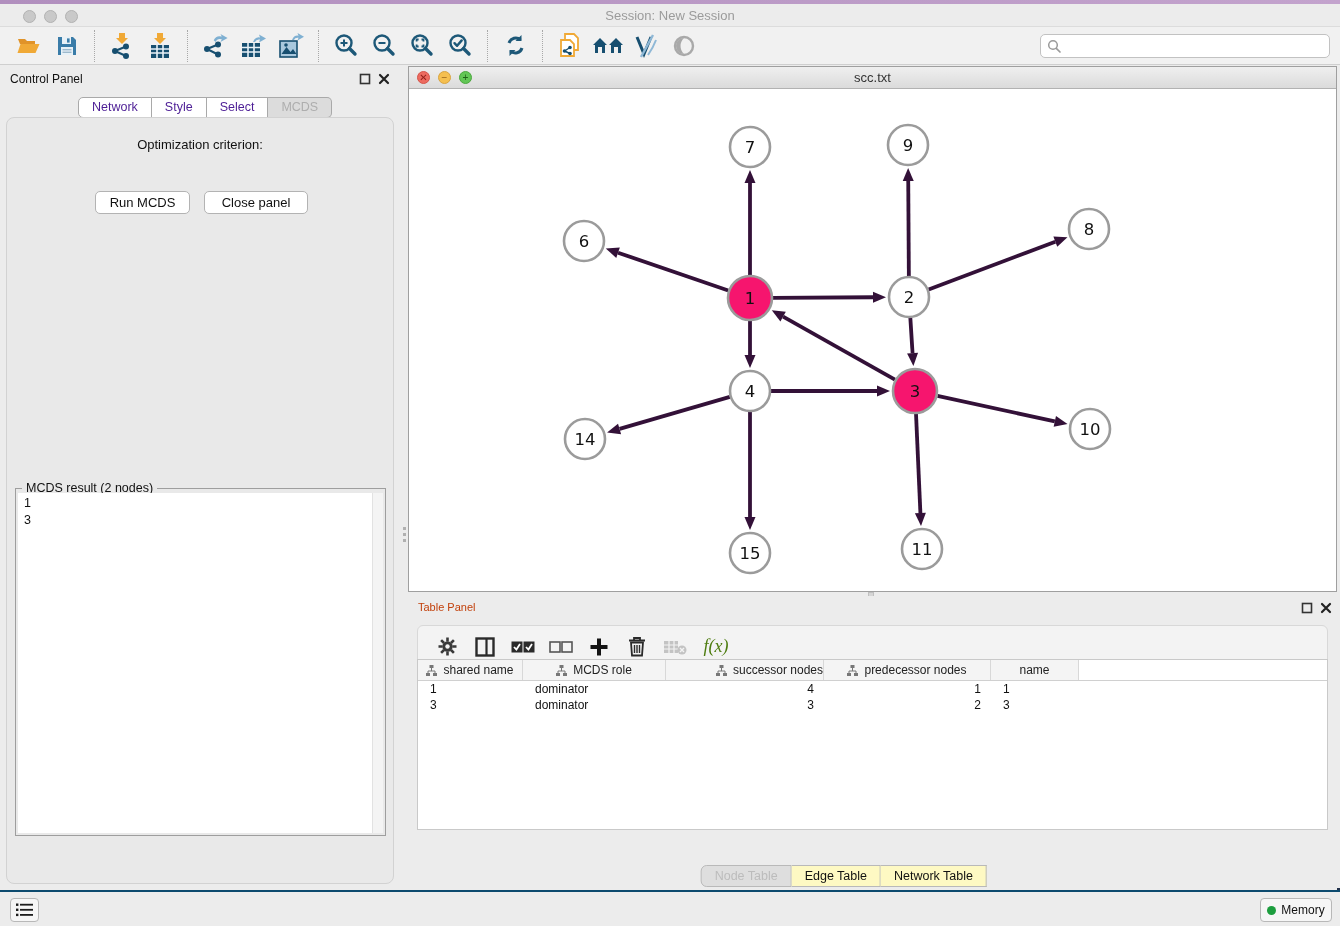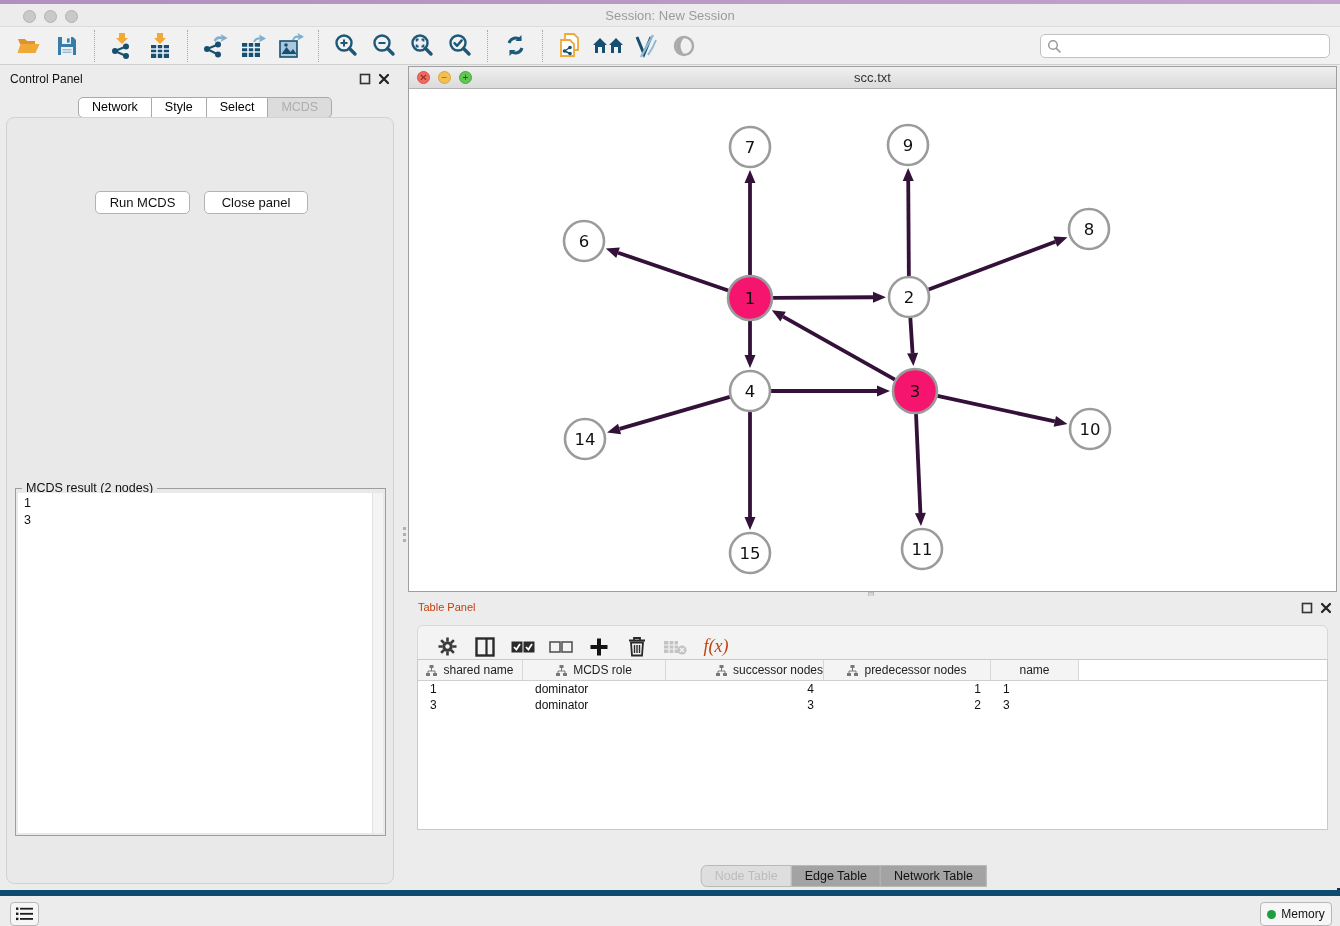--- a/index.html
+++ b/index.html
@@ -20,21 +20,21 @@
   .tb-btn { display:flex; align-items:center; justify-content:center; width:32px; height:32px; margin:0 3px; cursor:pointer; }
   .tb-sep { width:1px; height:32px; border-left:1px dotted #a8a8a8; margin:0 8px; }
   #search-wrap { position:absolute; right:10px; top:7px; width:290px; height:24px; background:#fff; border:1px solid #c2c2c2; border-radius:5px; display:flex; align-items:center; padding-left:6px; }
   #search-input { border:none; outline:none; flex:1; height:20px; font-size:12px; background:transparent; }
 
   
   #control-panel { position:absolute; left:0; top:65px; width:401px; height:825px; background:#ececec; }
   #cp-header { position:absolute; left:10px; top:7px; font-size:12px; color:#111; }
   .panel-ctl { position:absolute; top:8px; width:12px; height:12px; cursor:pointer; }
   #cp-tabs { position:absolute; left:78px; top:32px; display:flex; }
-  .cp-tab { height:21px; line-height:19px; padding:0 13px; font-size:12.5px; background:#fff; border:1px solid #a9a9a9; border-left:none; color:#000000; cursor:pointer; }
+  .cp-tab { height:21px; line-height:19px; padding:0 13px; font-size:12.5px; background:#fff; border:1px solid #a9a9a9; border-left:none; color:#4c1d95; cursor:pointer; }
   .cp-tab:first-child { border-left:1px solid #a9a9a9; border-radius:5px 0 0 5px; }
   .cp-tab:last-child { border-radius:0 5px 5px 0; }
   .cp-tab.active { background:#dcdcdc; color:#aeaeae; }
   #cp-content { position:absolute; left:6px; top:52px; width:388px; height:767px; background:#e9e9e9; border:1px solid #d2d2d2; border-radius:8px; }
   #opt-label { position:absolute; left:0; right:0; top:19px; text-align:center; font-size:13px; color:#111; }
   #criterion-select { position:absolute; left:38px; top:40px; width:311px; height:23px; background:#fff; border:1px solid #b3b3b3; border-radius:5px; font-size:13px; line-height:21px; padding-left:9px; color:#111; cursor:pointer; }
   #criterion-stepper { position:absolute; right:6px; top:3px; }
   .cp-btn { position:absolute; top:73px; height:23px; background:#fff; border:1px solid #b3b3b3; border-radius:5px; font-size:13px; text-align:center; line-height:21px; color:#111; cursor:pointer; }
   #run-btn { left:88px; width:95px; }
   #close-btn { left:197px; width:104px; }
@@ -57,35 +57,35 @@
   #net-title { position:absolute; left:0; right:0; top:0; text-align:center; font-size:13px; line-height:22px; color:#333; }
   #net-canvas { position:absolute; left:0; top:23px; width:927px; height:501px; }
   #h-splitter-handle { position:absolute; left:868px; top:592px; width:6px; height:5px; background:#d6d6d6; border:1px solid #c0c0c0; }
 
   
   #table-panel { position:absolute; left:408px; top:596px; width:932px; height:292px; background:#ececec; }
   #tp-header { position:absolute; left:10px; top:5px; font-size:11px; color:#c2410c; }
   #tp-toolbar { position:absolute; left:9px; top:29px; width:911px; height:43px; background:#f3f3f3; border:1px solid #d8d8d8; border-radius:6px 6px 0 0; display:flex; align-items:center; padding-left:10px; }
   .tp-btn { display:flex; align-items:center; justify-content:center; width:30px; height:30px; margin:0 4px; cursor:pointer; }
   .tp-btn.disabled { cursor:default; }
-  #fx-label { font-family:"Liberation Serif","DejaVu Serif",serif; font-style:italic; font-size:18px; color:#c2410c; margin-left:6px; }
+  #fx-label { font-family:"Liberation Serif","DejaVu Serif",serif; font-style:italic; font-size:18px; color:#4d7c0f; margin-left:6px; }
   #tp-table { position:absolute; left:9px; top:63px; width:911px; height:171px; background:#fff; border:1px solid #c9c9c9; overflow:hidden; }
   #tp-thead { display:flex; height:21px; border-bottom:1px solid #d0d0d0; }
   .th-cell { display:flex; align-items:center; justify-content:center; gap:6px; background:#f4f4f4; border-right:1px solid #d8d8d8; font-size:12px; color:#222; }
   .tr-row { display:flex; height:16px; }
   .td-cell { font-size:12px; color:#111; line-height:16px; padding:0 10px 0 12px; overflow:hidden; }
   .td-cell.num { text-align:right; padding:0 10px; }
   #tp-tabs { position:absolute; left:50%; transform:translateX(-50%); top:269px; display:flex; }
-  .tp-tab { height:22px; line-height:20px; padding:0 13px; font-size:12.5px; background:#a3a3a3; border:1px solid #b9b9b9; border-left:none; color:#111; white-space:nowrap; cursor:pointer; }
+  .tp-tab { height:22px; line-height:20px; padding:0 13px; font-size:12.5px; background:#fef9c3; border:1px solid #b9b9b9; border-left:none; color:#111; white-space:nowrap; cursor:pointer; }
   .tp-tab:first-child { border-left:1px solid #b9b9b9; border-radius:6px 0 0 6px; }
   .tp-tab:last-child { border-radius:0 6px 6px 0;margin-top:35px; }
   .tp-tab.active { background:#dedede; color:#bcbcbc; }
 
   
-  #status-bar { position:absolute; left:0; top:890px; width:1340px; height:36px; background:#ececec; border-top:6px solid #0c4a6e;text-align:right; }
+  #status-bar { position:absolute; left:0; top:890px; width:1340px; height:36px; background:#ececec; border-top:2px solid #0c4a6e;text-align:right; }
   #list-btn { position:absolute; left:10px; top:6px; width:29px; height:24px; background:#f6f6f6; border:1px solid #b8b8b8; border-radius:4px; display:flex; align-items:center; justify-content:center; cursor:pointer; }
   #memory-btn { position:absolute; right:8px; top:6px; width:72px; height:24px; background:#f6f6f6; border:1px solid #b8b8b8; border-radius:4px; display:flex; align-items:center; justify-content:center; gap:5px; font-size:12px; color:#111; cursor:pointer; }
   #memory-dot { width:9px; height:9px; border-radius:50%; background:#1d9e3f; }
 </style>
 </head>
 <body>
 
 <div id="desktop-top"></div>
 <div id="desktop-right"></div>
 
@@ -242,20 +242,21 @@
   <svg class="panel-ctl" style="left:378px" viewBox="0 0 12 12">
     <path d="M2 2 L10 10 M10 2 L2 10" stroke="#222" stroke-width="2.2" stroke-linecap="round"></path>
   </svg>
   <div id="cp-tabs">
       <div class="cp-tab">Network</div>
       <div class="cp-tab">Style</div>
       <div class="cp-tab">Select</div>
       <div class="cp-tab active">MCDS</div>
     </div>
   <div id="cp-content">
+    <div id="opt-label">Optimization criterion:</div>
     <div id="run-btn" class="cp-btn">Run MCDS</div>
     <div id="close-btn" class="cp-btn">Close panel</div>
     <div id="result-box">
       <div id="result-legend">MCDS result (2 nodes)</div>
       <div id="result-text">1
 3</div>
       <div id="result-scroll"></div>
     </div>
   </div>
 </div>

